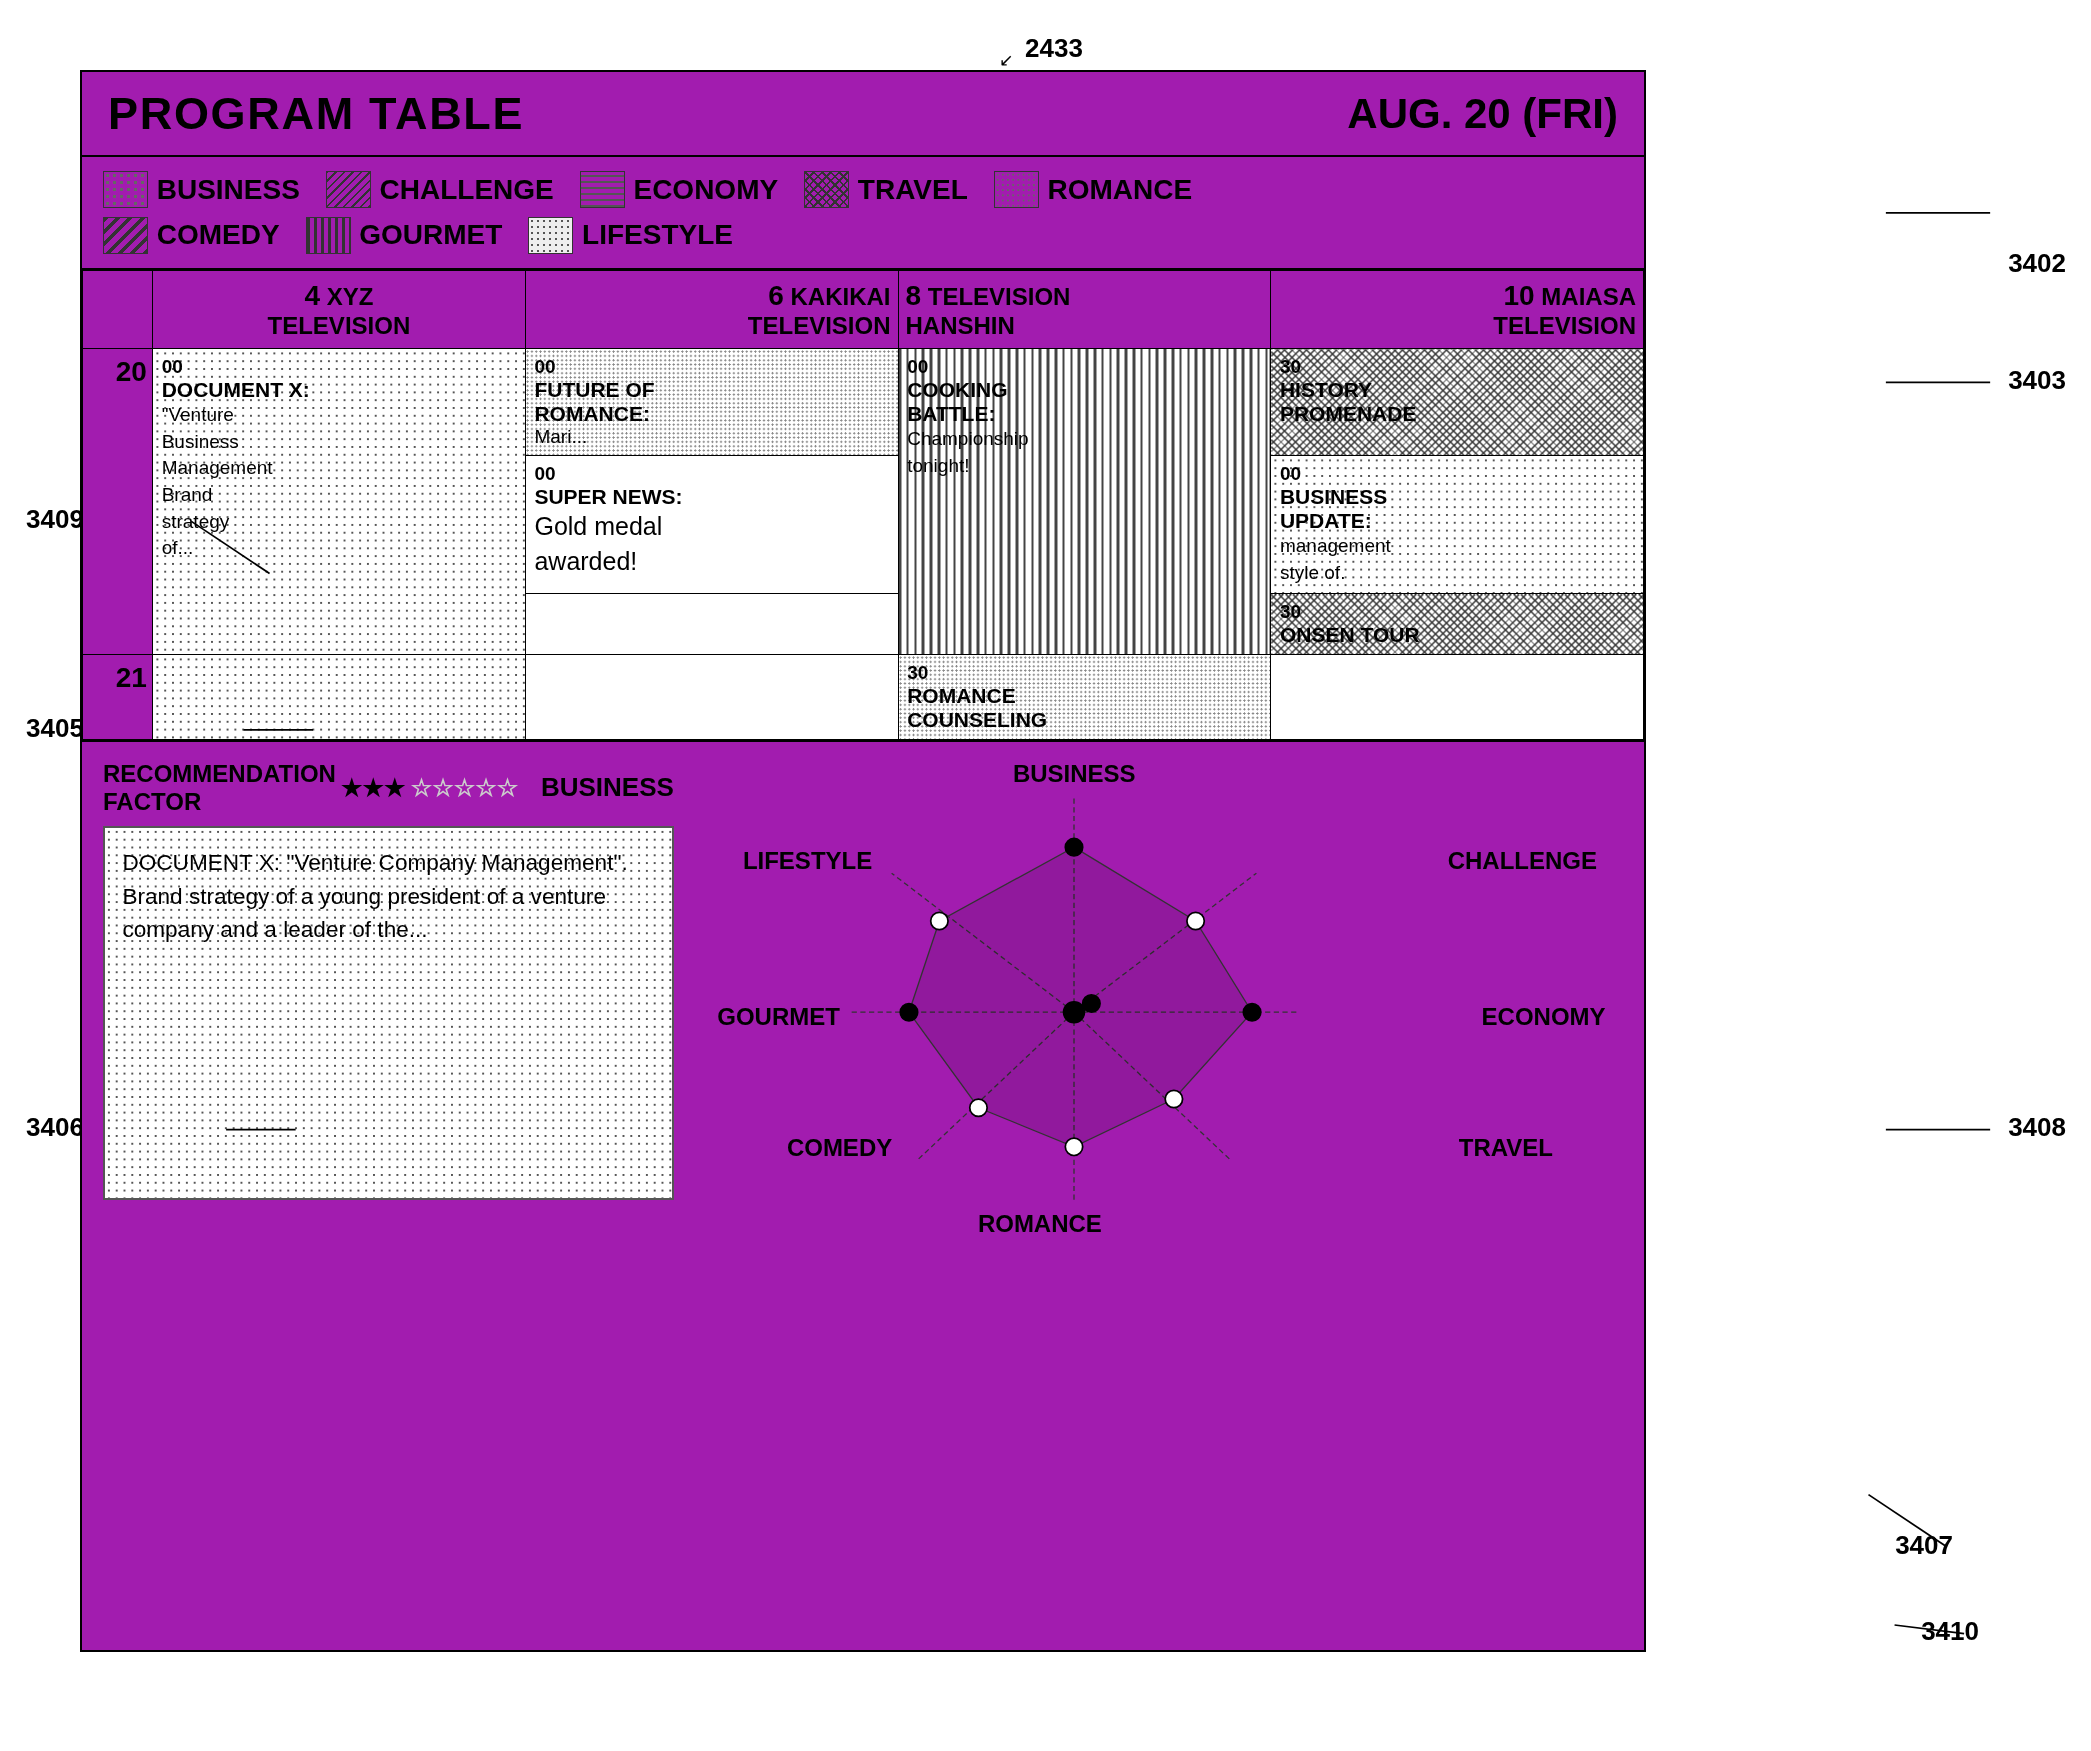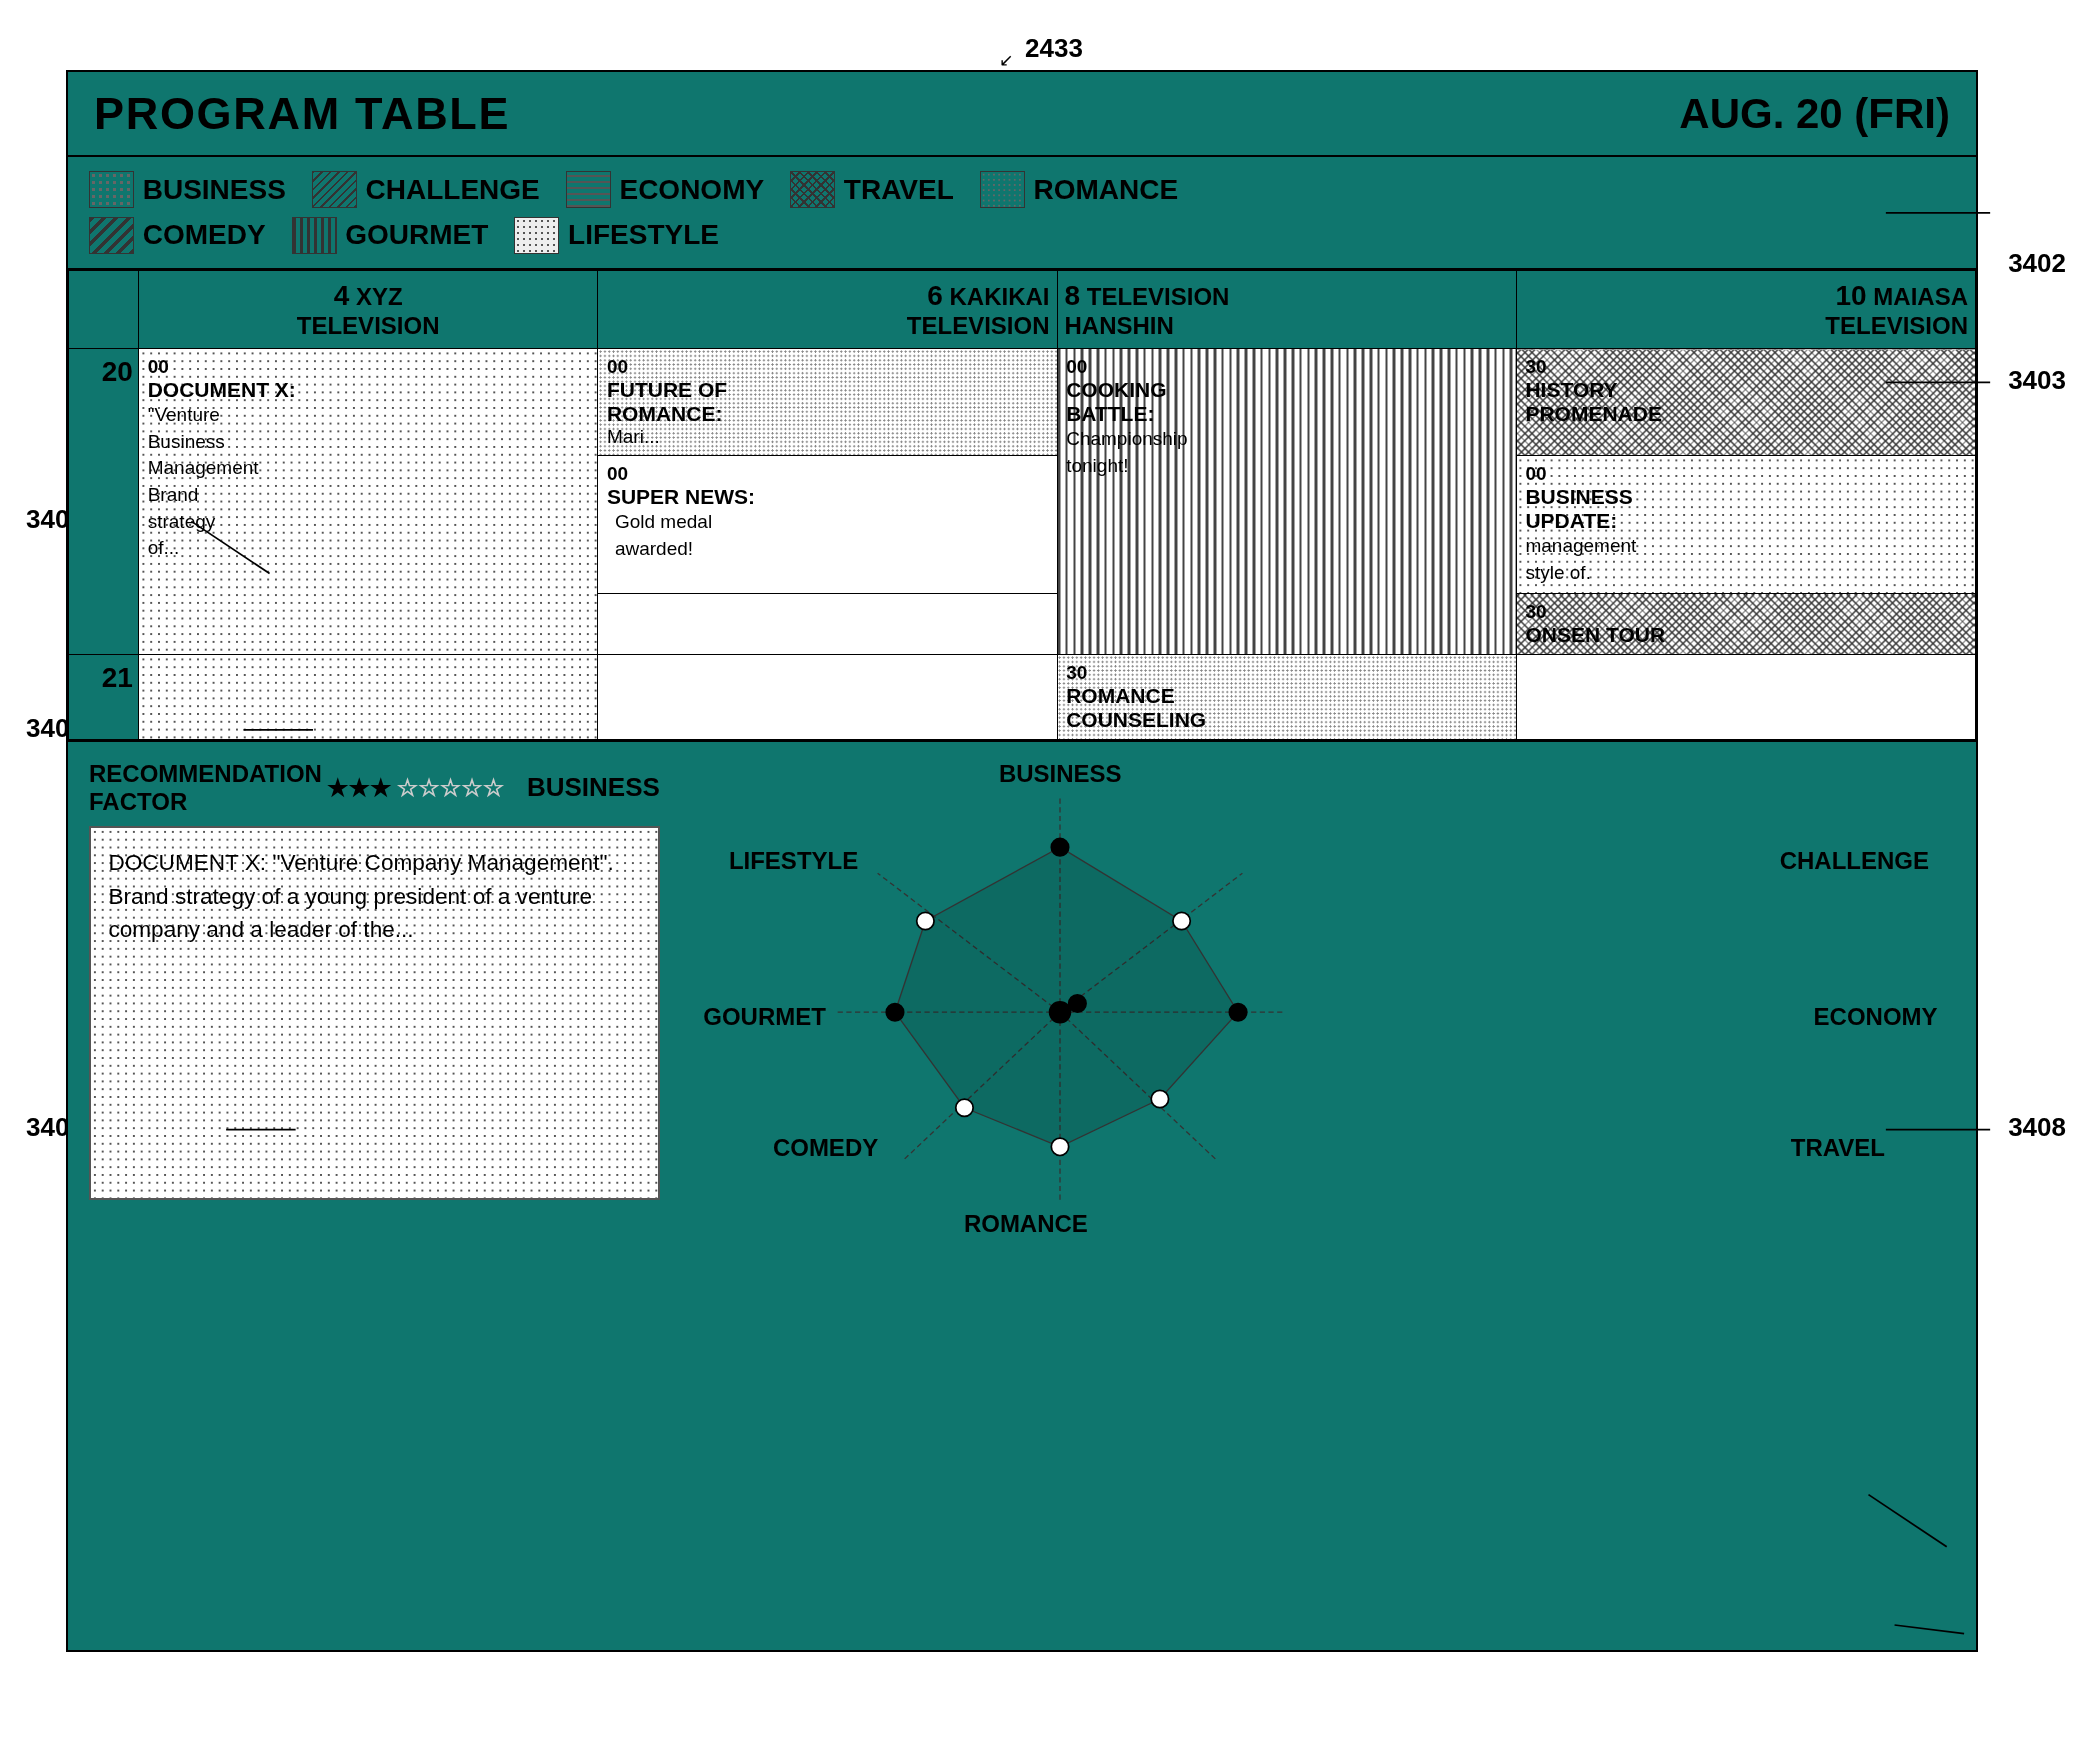--- a/index.html
+++ b/index.html
@@ -8,25 +8,25 @@
       font-family: 'Arial', sans-serif;
       width: 2092px;
       height: 1751px;
       position: relative;
       overflow: hidden;
     }
 
     .outer-container {
       position: absolute;
       top: 70px;
-      left: 66px;
-      width: 1912px;
+      left: 80px;
+      width: 1566px;
       height: 1582px;
       border: 2.6px solid #000;
-      background: #0f766e;
+      background: #a21caf;
     }
 
     
     .header {
       display: flex;
       justify-content: space-between;
       align-items: center;
       padding: 15.6px 26px;
       border-bottom: 2.6px solid #000;
     }
@@ -237,21 +237,21 @@
                 repeating-linear-gradient(-45deg, #333 0, #333 1.3px, transparent 1.3px, transparent 5.2px), #fff;">
             <div style="font-weight:bold; font-size:19px;">30</div>
             <div style="font-weight:bold; font-size:21px;">HISTORY<br>PROMENADE</div>
           </td>
         </tr>
         <tr>
 
           <td style="border:1.7px solid #000; padding:7px 8.7px; font-size:20px; vertical-align:top; background:#fff;">
             <div style="font-weight:bold; font-size:19px;">00</div>
             <div style="font-weight:bold; font-size:21px;">SUPER NEWS:</div>
-            <div style="font-size:19px; line-height:1.4;margin-left:8px;">Gold medal<br>awarded!</div>
+            <div style="font-size:25px; line-height:1.4;">Gold medal<br>awarded!</div>
           </td>
 
           <td style="border:1.7px solid #000; padding:7px 8.7px; font-size:20px; vertical-align:top;
               background: radial-gradient(circle, #555 1.3px, transparent 1.3px) 0 0 / 7.8px 7.8px, #fff;">
             <div style="font-weight:bold; font-size:19px;">00</div>
             <div style="font-weight:bold; font-size:21px;">BUSINESS<br>UPDATE:</div>
             <div style="font-size:19px; line-height:1.4;">management<br>style of.</div>
           </td>
         </tr>
         <tr>

